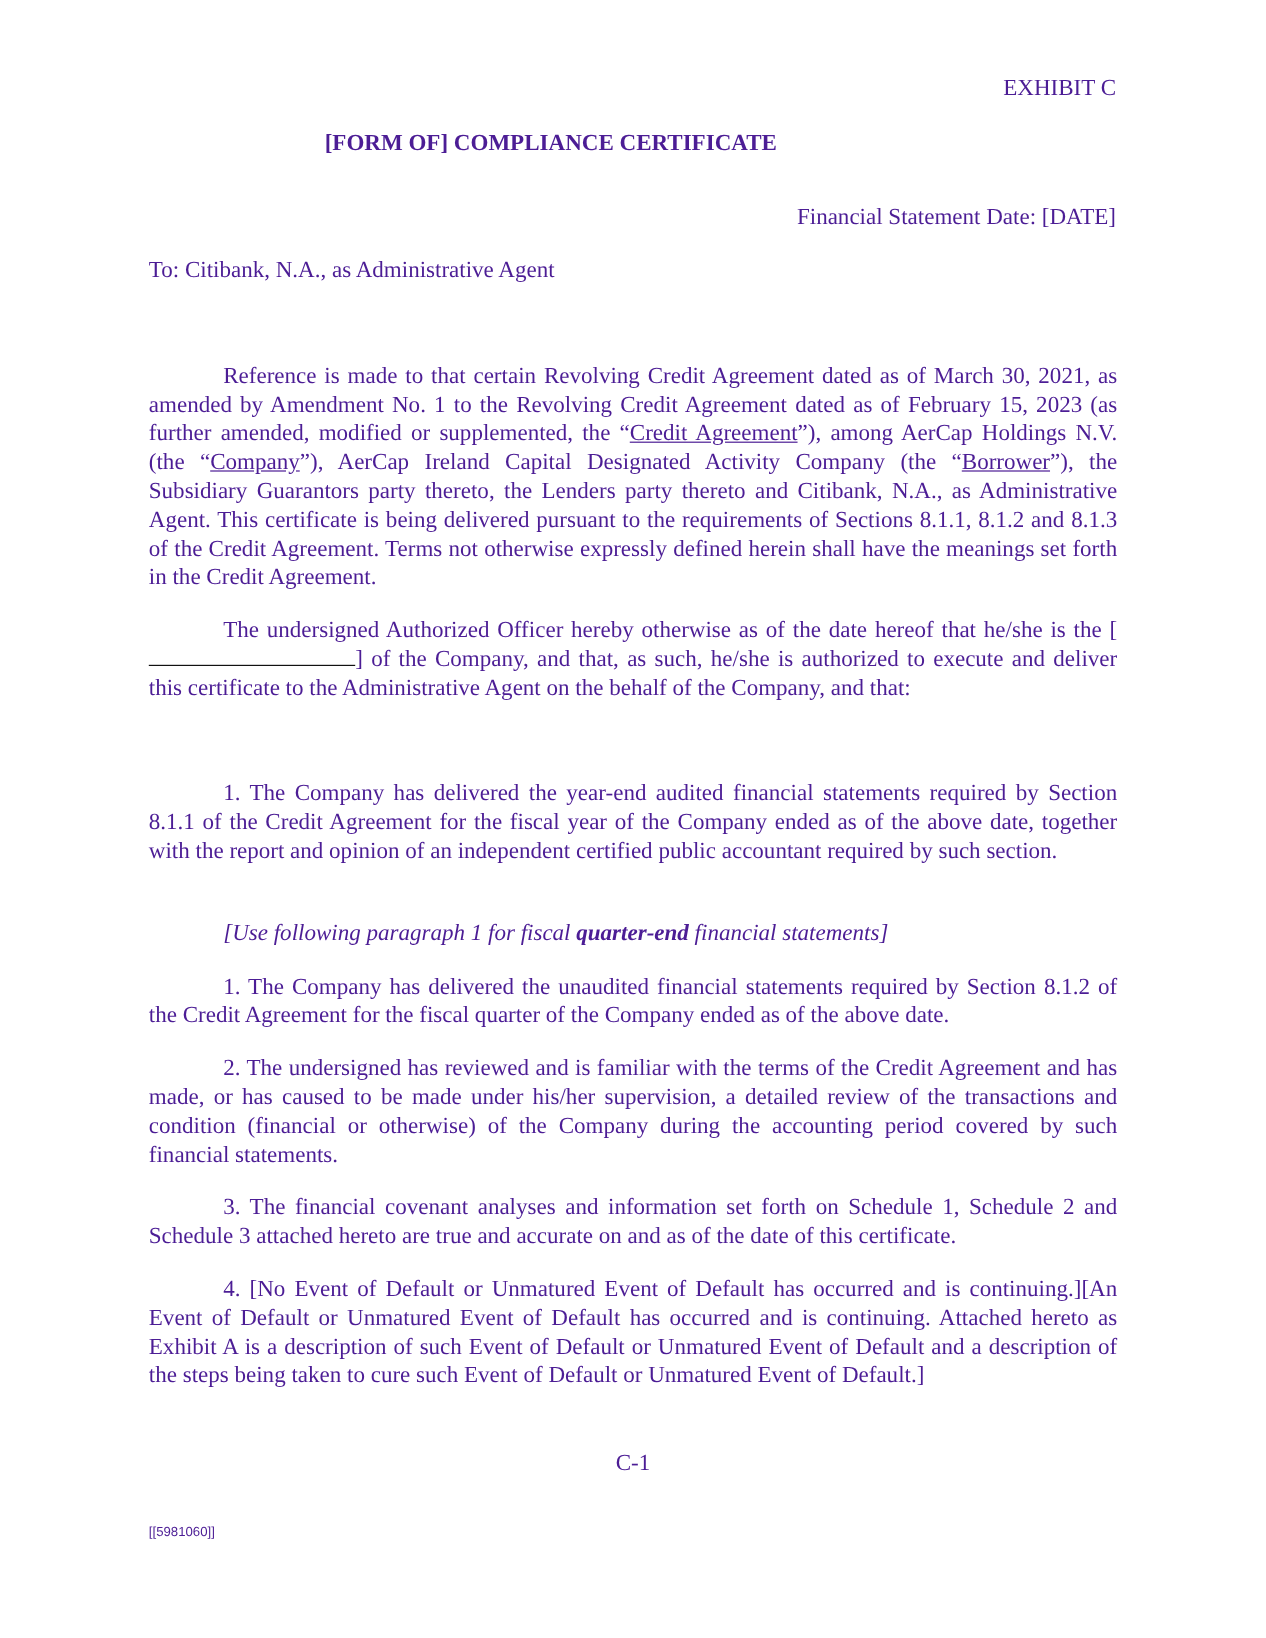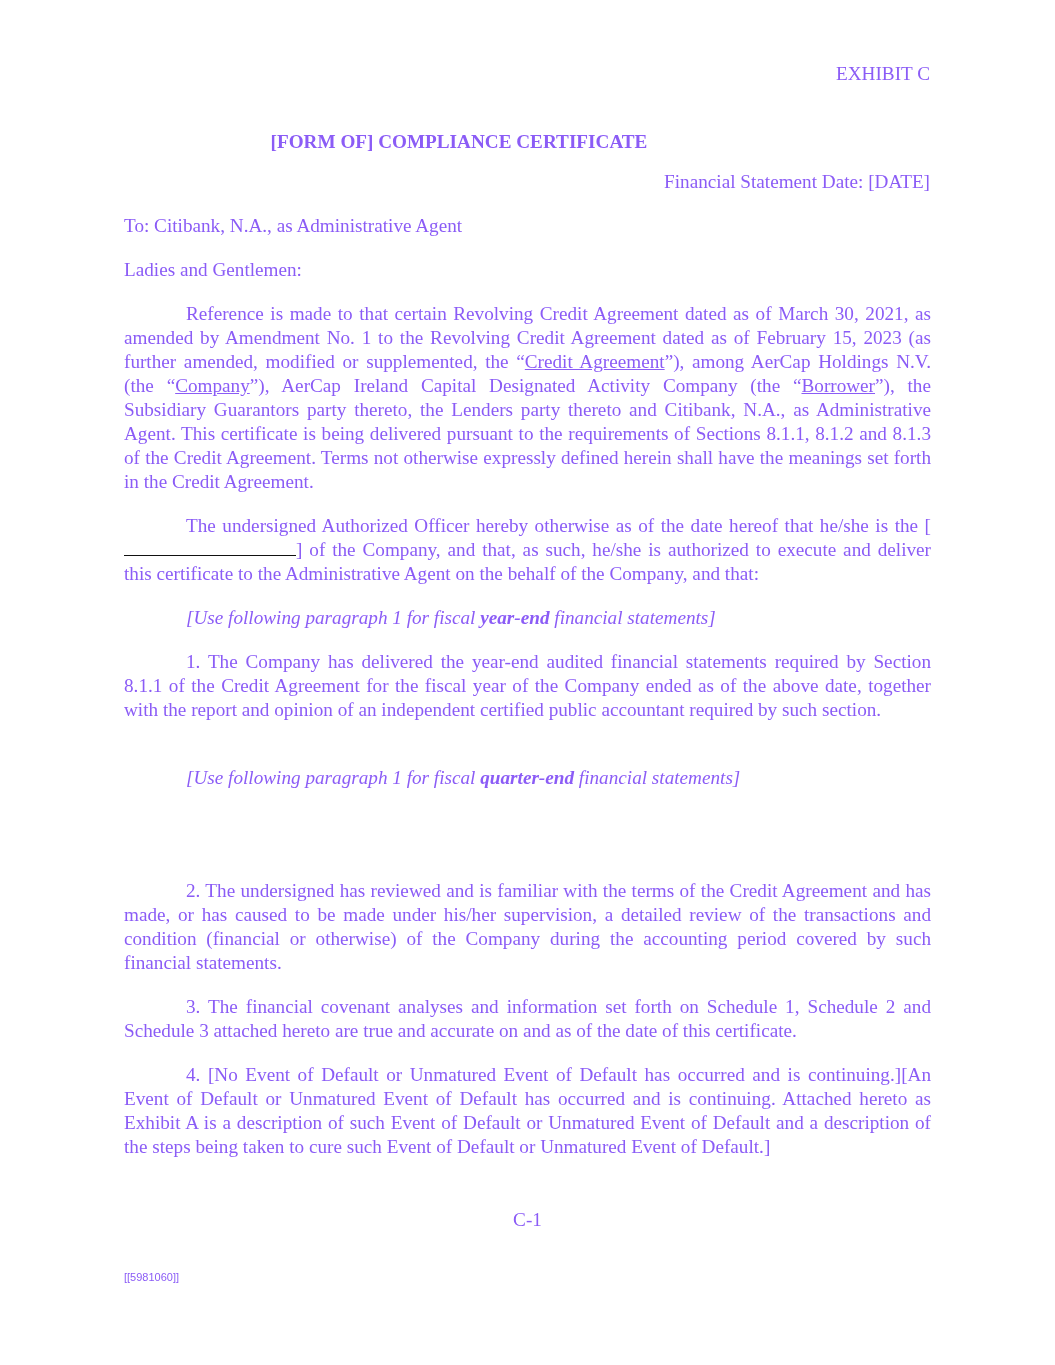--- a/index.html
+++ b/index.html
@@ -1,23 +1,23 @@
 <!DOCTYPE html>
 <html><head>
   <meta charset="utf-8">
   <style>
     html, body { margin: 0; padding: 0; background: #ffffff; }
     body { width: 1055px; height: 1365px; position: relative; overflow: hidden; }
     .page {
       position: absolute; left: 0; top: 0; width: 1055px; height: 1365px;
-      font-family: "Liberation Serif", serif; color: #8b5cf6; font-size: 19.2px;
+      font-family: "Liberation Serif", serif; color: #4c1d95; font-size: 19.2px;
       line-height: 24px;
     }
     .exhibit { position: absolute; right: 125px; top: 62px; }
-    .title { position: absolute; left: 0; width: 918px; top: 130px; text-align: center; font-weight: bold; }
+    .title { position: absolute; left: 0; width: 918px; top: 108px; text-align: center; font-weight: bold; }
     .fsdate { position: absolute; right: 125px; top: 170px; margin-left: 45px; }
     .block { position: absolute; left: 124px; width: 807px; text-align: justify; }
     .indent { text-indent: 62px; }
     .to { top: 214px; }
     .salutation { top: 258px; }
     .p-ref { top: 302px; }
     .p-officer { top: 514px; }
     .instr-year { top: 606px; font-style: italic; }
     .p-1a { top: 650px; }
     .instr-quarter { top: 766px; font-style: italic; }
@@ -32,31 +32,30 @@
   </style>
 </head>
 <body>
 
 <div class="page">
   <div class="exhibit">EXHIBIT C</div>
   <div class="title">[FORM OF] COMPLIANCE CERTIFICATE</div>
   <div class="fsdate">Financial Statement Date: [DATE]</div>
 
   <div class="block to">To: Citibank, N.A., as Administrative Agent</div>
-  <div class="block salutation">Ladies and Gentlemen:</div>
 
   <div class="block p-ref indent"><span>Reference is made to that certain Revolving Credit Agreement dated as of March 30, 2021, as amended by Amendment No. 1 to the Revolving Credit Agreement dated as of February 15, 2023 (as further amended, modified or supplemented, the “</span><span class="u">Credit Agreement</span><span>”), among AerCap Holdings N.V. (the “</span><span class="u">Company</span><span>”), AerCap Ireland Capital Designated Activity Company (the “</span><span class="u">Borrower</span><span>”), the Subsidiary Guarantors party thereto, the Lenders party thereto and Citibank, N.A., as Administrative Agent.  This certificate is being delivered pursuant to the requirements of Sections 8.1.1, 8.1.2 and 8.1.3 of the Credit Agreement. Terms not otherwise expressly defined herein shall have the meanings set forth in the Credit Agreement.</span></div>
 
   <div class="block p-officer indent"><span>The undersigned Authorized Officer hereby otherwise as of the date hereof that he/she is the</span> <span>[</span><span class="blank"></span><span>]</span><span> of the Company, and that, as such, he/she is authorized to execute and deliver this certificate to the Administrative Agent on the behalf of the Company, and that:</span></div>
 
-  <div class="block instr-year indent"><span>[Use following paragraph 1 for fiscal </span><b>year-end</b><span> financial statements]</span></div>
 
   <div class="block p-1a indent">1. The Company has delivered the year-end audited financial statements required by Section 8.1.1 of the Credit Agreement for the fiscal year of the Company ended as of the above date, together with the report and opinion of an independent certified public accountant required by such section.</div>
 
   <div class="block instr-quarter indent"><span>[Use following paragraph 1 for fiscal </span><b>quarter-end</b><span> financial statements]</span></div>
 
+  <div class="block p-1b indent">1. The Company has delivered the unaudited financial statements required by Section 8.1.2 of the Credit Agreement for the fiscal quarter of the Company ended as of the above date.</div>
   <div class="block p-2 indent">2. The undersigned has reviewed and is familiar with the terms of the Credit Agreement and has made, or has caused to be made under his/her supervision, a detailed review of the transactions and condition (financial or otherwise) of the Company during the accounting period covered by such financial statements.</div>
   <div class="block p-3 indent">3. The financial covenant analyses and information set forth on Schedule 1, Schedule 2 and Schedule 3 attached hereto are true and accurate on and as of the date of this certificate.</div>
   <div class="block p-4 indent">4. [No Event of Default or Unmatured Event of Default has occurred and is continuing.][An Event of Default or Unmatured Event of Default has occurred and is continuing. Attached hereto as Exhibit A is a description of such Event of Default or Unmatured Event of Default and a description of the steps being taken to cure such Event of Default or Unmatured Event of Default.]</div>
 
   <div class="footer-page">C-1</div>
   <div class="docid">[[5981060]]</div>
 </div>
 
 </body></html>

